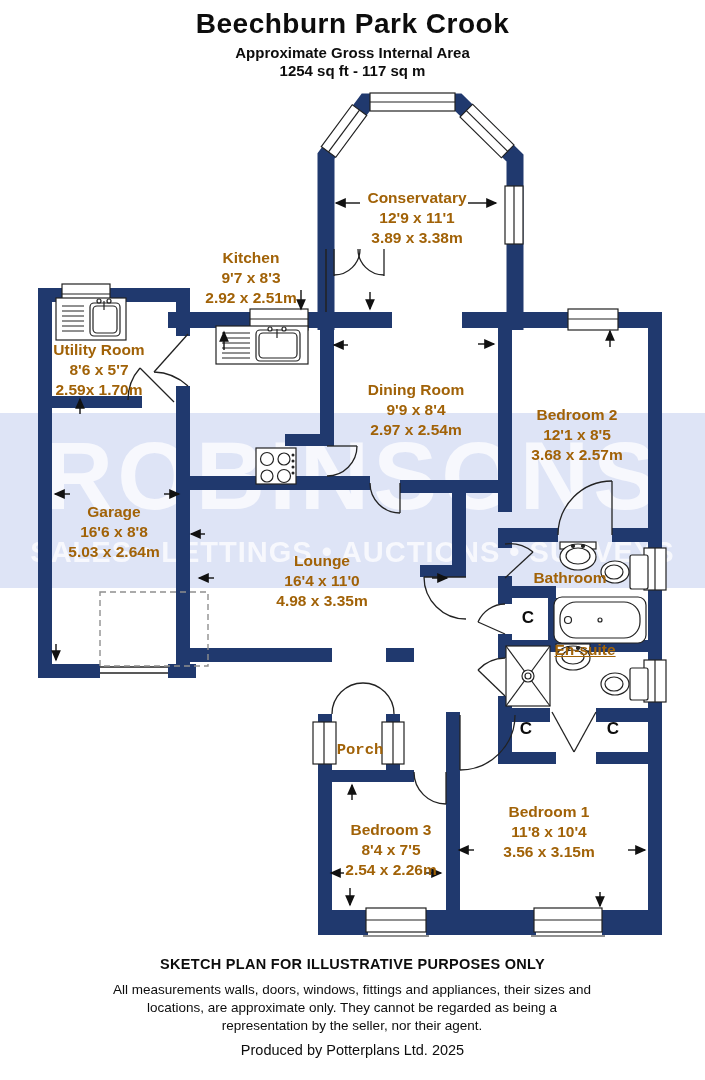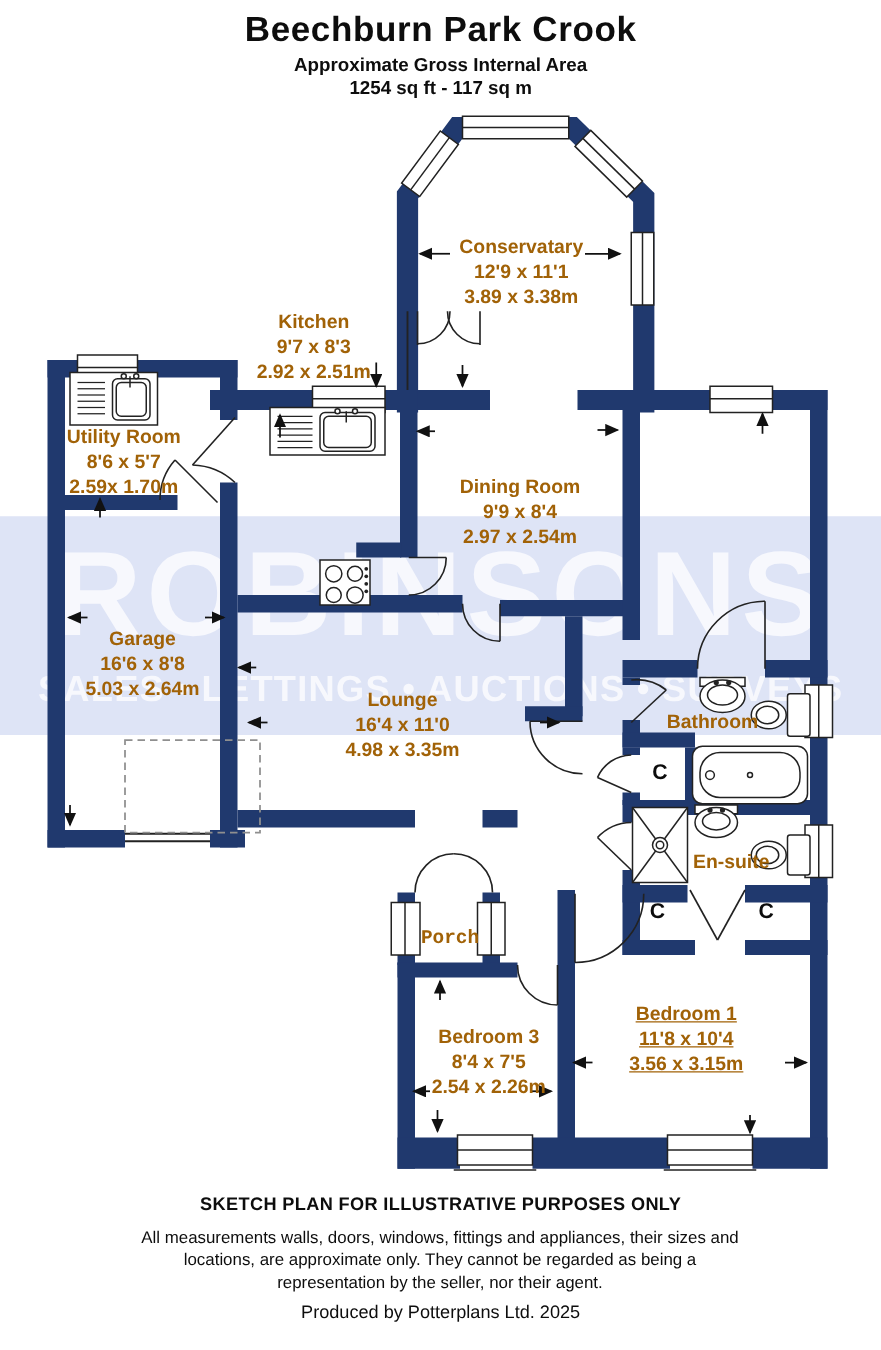--- a/index.html
+++ b/index.html
@@ -352,45 +352,50 @@
   <div class="room-label" style="left:99px;top:340px;">
     <span>Utility Room</span><br>
     <span>8'6 x 5'7</span><br>
     <span>2.59x 1.70m</span>
   </div>
   <div class="room-label" style="left:416px;top:380px;">
     <span>Dining Room</span><br>
     <span>9'9 x 8'4</span><br>
     <span>2.97 x 2.54m</span>
   </div>
+  <div class="room-label" style="left:577px;top:405px;">
+    <span>Bedroom 2</span><br>
+    <span>12'1 x 8'5</span><br>
+    <span>3.68 x 2.57m</span>
+  </div>
   <div class="room-label" style="left:114px;top:502px;">
     <span>Garage</span><br>
     <span>16'6 x 8'8</span><br>
     <span>5.03 x 2.64m</span>
   </div>
   <div class="room-label" style="left:322px;top:551px;">
     <span>Lounge</span><br>
     <span>16'4 x 11'0</span><br>
     <span>4.98 x 3.35m</span>
   </div>
   <div class="room-label" style="left:570px;top:568px;">
     <span>Bathroom</span>
   </div>
-  <div class="room-label" style="left:585px;top:680px;">
+  <div class="room-label" style="left:585px;top:640px;text-decoration:underline;">
     <span>En-suite</span>
   </div>
   <div class="room-label" style="left:360px;top:740px;font-family:Liberation Mono, monospace;">
     <span>Porch</span>
   </div>
   <div class="room-label" style="left:391px;top:820px;">
     <span>Bedroom 3</span><br>
     <span>8'4 x 7'5</span><br>
     <span>2.54 x 2.26m</span>
   </div>
-  <div class="room-label" style="left:549px;top:802px;text-decoration:underline;">
+  <div class="room-label" style="left:549px;top:802px;">
     <span>Bedroom 1</span><br>
     <span>11'8 x 10'4</span><br>
     <span>3.56 x 3.15m</span>
   </div>
 
   <div class="c-label" style="left:528px;top:608px;">C</div>
   <div class="c-label" style="left:526px;top:719px;">C</div>
   <div class="c-label" style="left:613px;top:719px;">C</div>
 
   <div class="ftr f-title">SKETCH PLAN FOR ILLUSTRATIVE PURPOSES ONLY</div>

